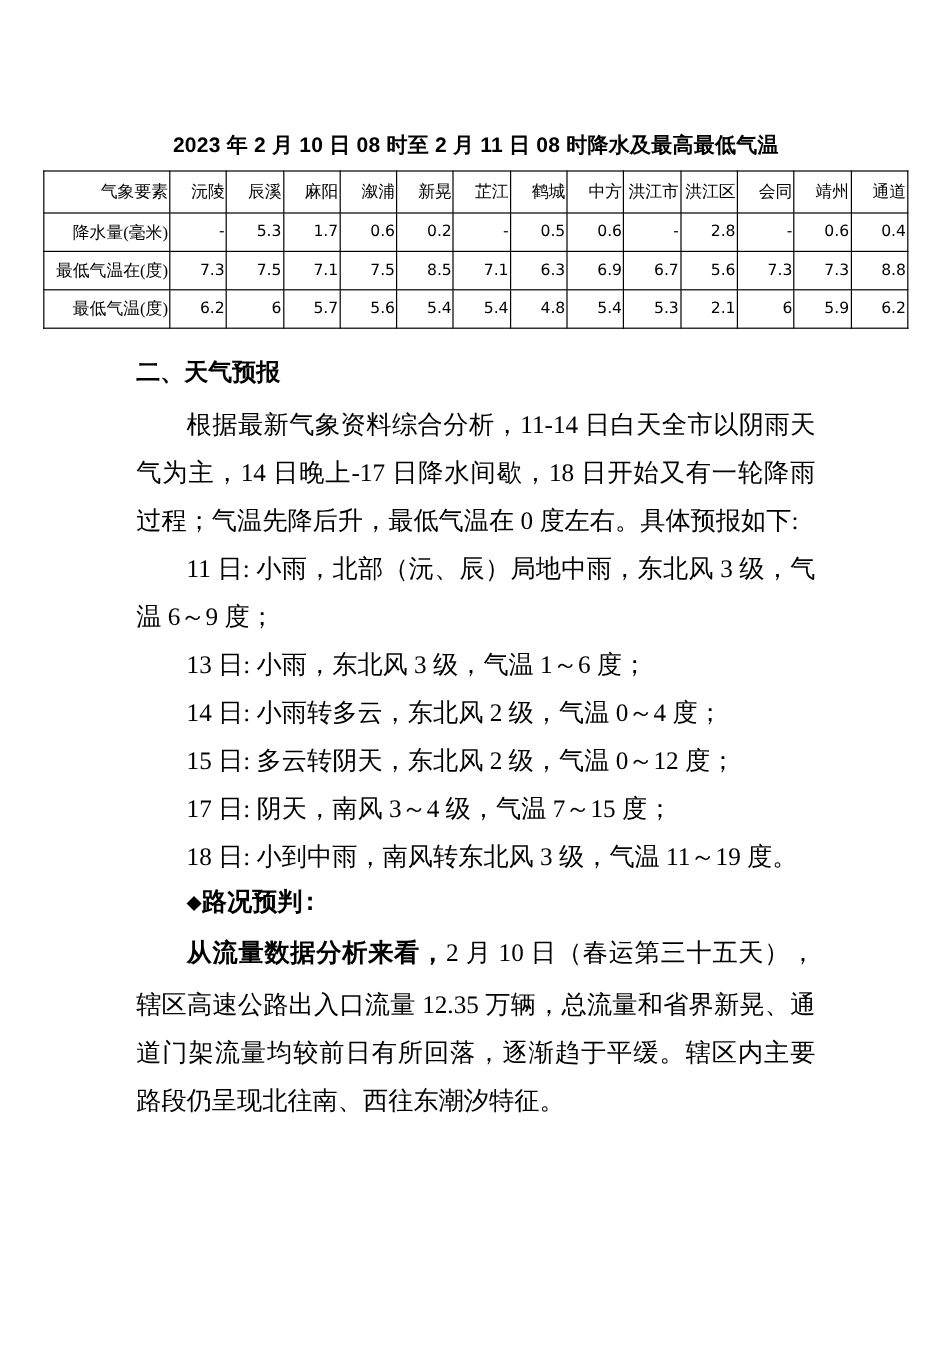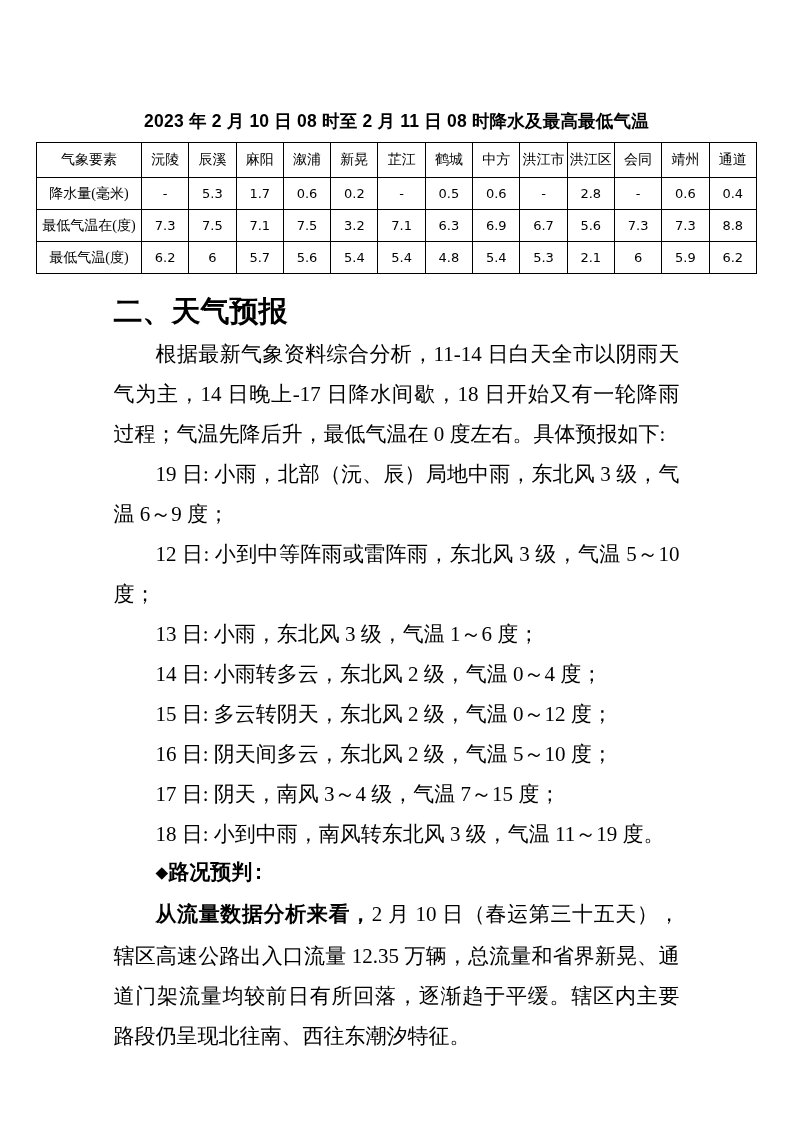--- a/index.html
+++ b/index.html
@@ -25,21 +25,21 @@
   table.weather-table {
     width: 721px;
     margin: 0 auto;
     border-collapse: collapse;
     table-layout: fixed;
     font-size: 14px;
   }
   table.weather-table th,
   table.weather-table td {
     border: 1px solid #000000;
-    text-align: center;
+    text-align: right;
     vertical-align: middle;
     padding: 0 1px;
     font-weight: normal;
     overflow: hidden;
     white-space: nowrap;
   }
   table.weather-table th { height: 34px; }
   table.weather-table td { height: 31px; }
   .label-col { width: 102px; }
   .num-cell {
@@ -47,21 +47,21 @@
     font-size: 13px;
   }
   .text-block {
     width: 566px;
     margin: 14px auto 0 auto;
     font-size: 21px;
     line-height: 40px;
     text-align: justify;
   }
   .section-heading {
-    font-size: 29px;
+    font-size: 20px;
     font-weight: bold;
     line-height: 46px;
     font-family: "Liberation Sans", sans-serif;
     margin: 0;
   }
   .para {
     margin: 0;
     text-indent: 2em;
   }
   .bold { font-weight: bold; font-family: Liberation Mono, monospace; }
@@ -112,21 +112,21 @@
           <td class="num-cell">-</td>
           <td class="num-cell">0.6</td>
           <td class="num-cell">0.4</td>
         </tr>
         <tr>
           <td class="label-col">最低气温在(度)</td>
           <td class="num-cell">7.3</td>
           <td class="num-cell">7.5</td>
           <td class="num-cell">7.1</td>
           <td class="num-cell">7.5</td>
-          <td class="num-cell">3.2</td>
+          <td class="num-cell">8.5</td>
           <td class="num-cell">7.1</td>
           <td class="num-cell">6.3</td>
           <td class="num-cell">6.9</td>
           <td class="num-cell">6.7</td>
           <td class="num-cell">5.6</td>
           <td class="num-cell">7.3</td>
           <td class="num-cell">7.3</td>
           <td class="num-cell">8.8</td>
         </tr>
         <tr>
@@ -148,26 +148,24 @@
       </tbody>
   </table>
 
   <div class="text-block">
 
     <div class="section-heading">二、天气预报</div>
 
     <p class="para">根据最新气象资料综合分析，11-14 日白天全市以阴雨天气为主，14 日晚上-17 日降水间歇，18 日开始又有一轮降雨过程；气温先降后升，最低气温在 0 度左右。具体预报如下:</p>
 
     <div id="day-list">
-        <p>19 日: 小雨，北部（沅、辰）局地中雨，东北风 3 级，气温 6～9 度；</p>
-        <p>12 日: 小到中等阵雨或雷阵雨，东北风 3 级，气温 5～10 度；</p>
+        <p>11 日: 小雨，北部（沅、辰）局地中雨，东北风 3 级，气温 6～9 度；</p>
         <p>13 日: 小雨，东北风 3 级，气温 1～6 度；</p>
         <p>14 日: 小雨转多云，东北风 2 级，气温 0～4 度；</p>
         <p>15 日: 多云转阴天，东北风 2 级，气温 0～12 度；</p>
-        <p>16 日: 阴天间多云，东北风 2 级，气温 5～10 度；</p>
         <p>17 日: 阴天，南风 3～4 级，气温 7～15 度；</p>
         <p>18 日: 小到中雨，南风转东北风 3 级，气温 11～19 度。</p>
       </div>
 
     <div class="para bold">◆路况预判:</div>
 
     <p class="para"><span class="bold">从流量数据分析来看，</span><span>2 月 10 日（春运第三十五天），辖区高速公路出入口流量 12.35 万辆，总流量和省界新晃、通道门架流量均较前日有所回落，逐渐趋于平缓。辖区内主要路段仍呈现北往南、西往东潮汐特征。</span></p>
 
   </div>
 </div>

